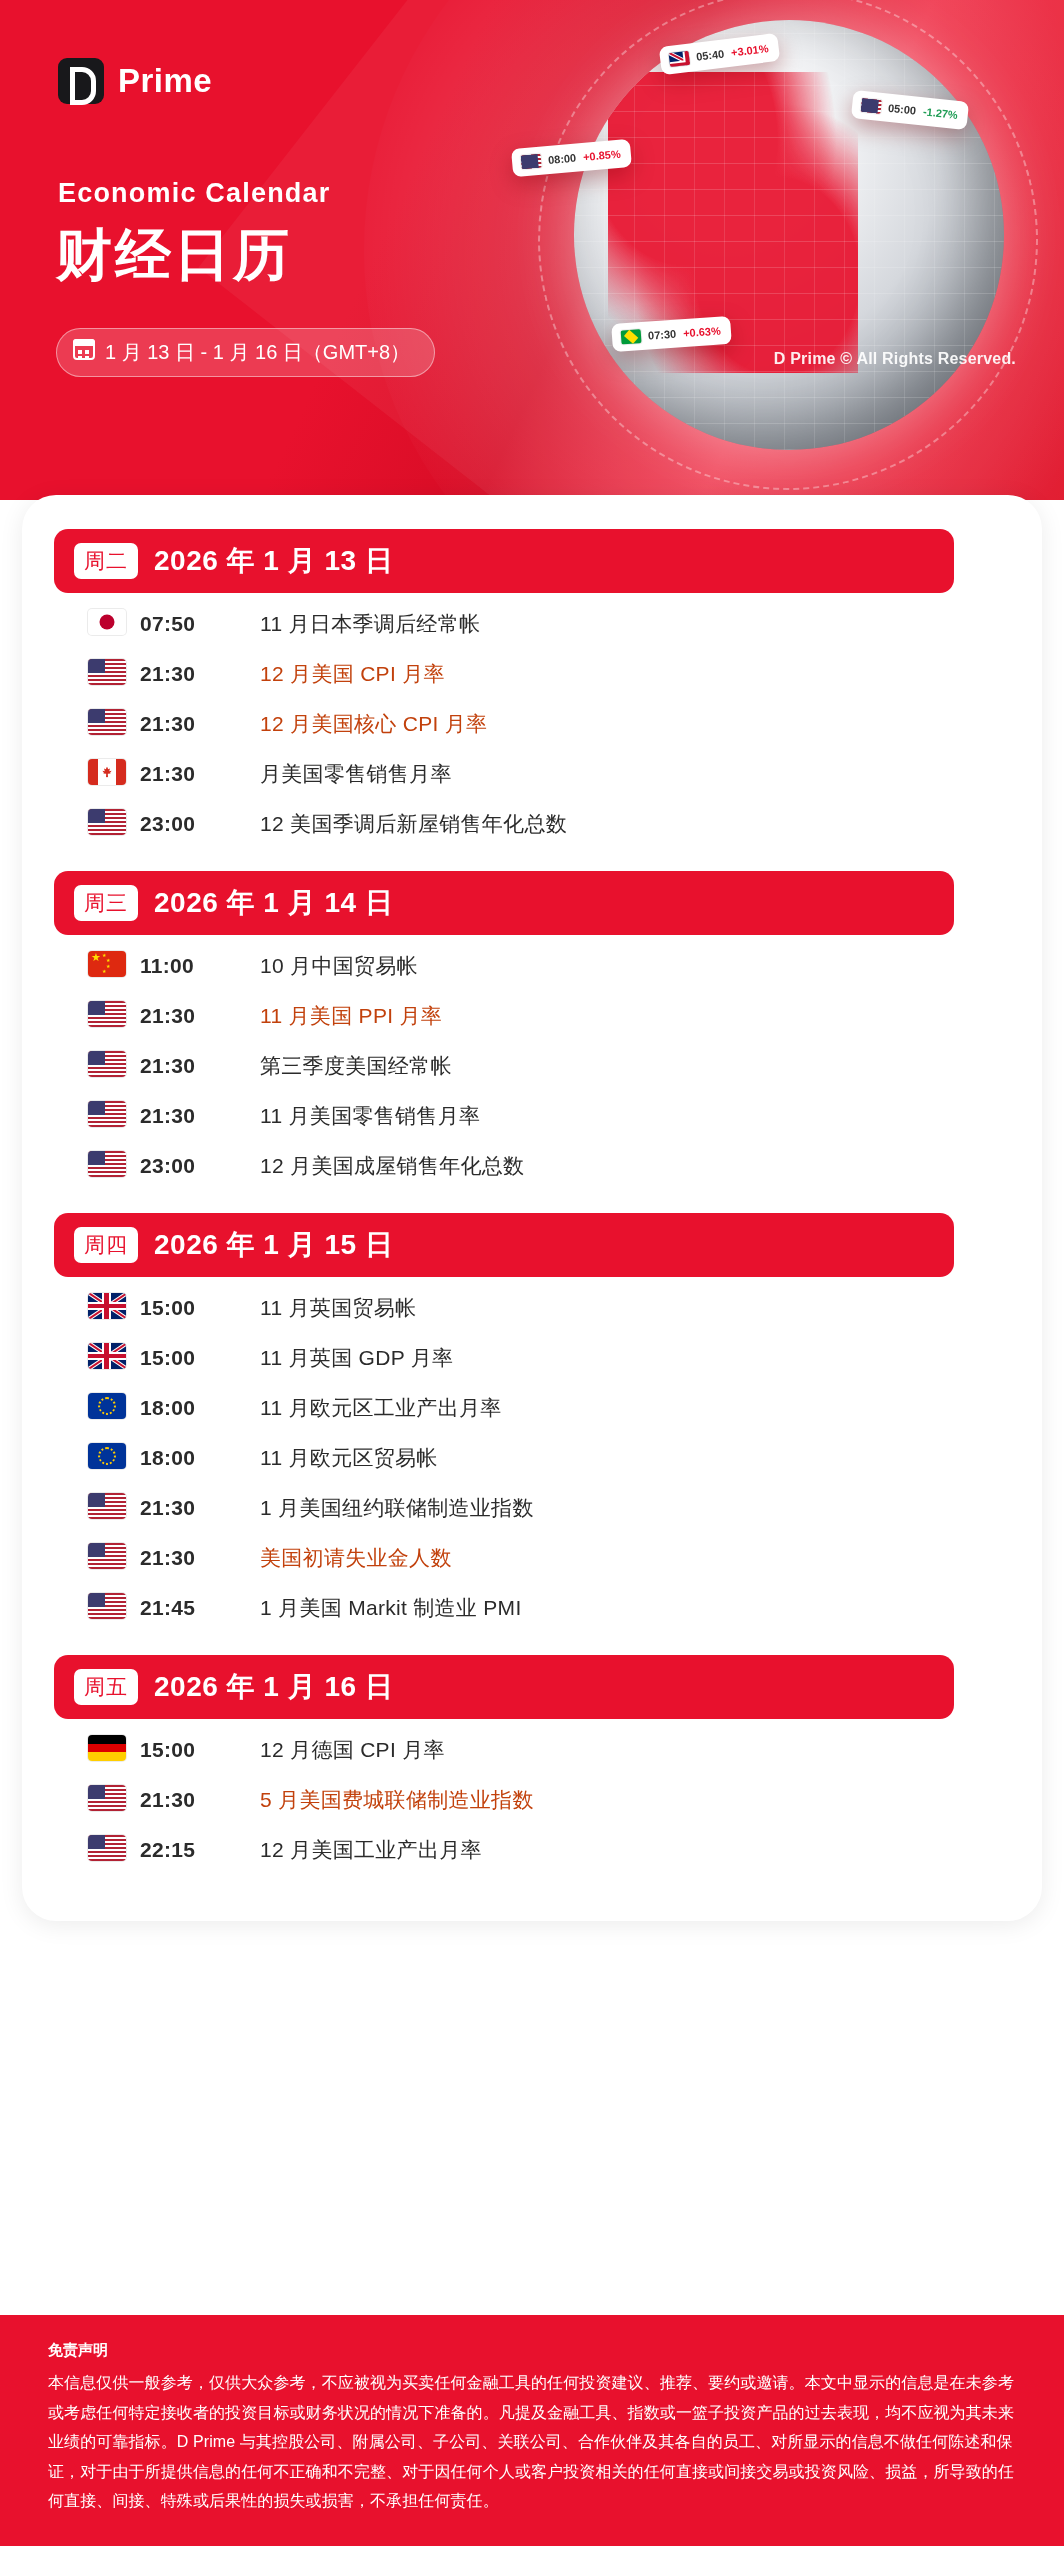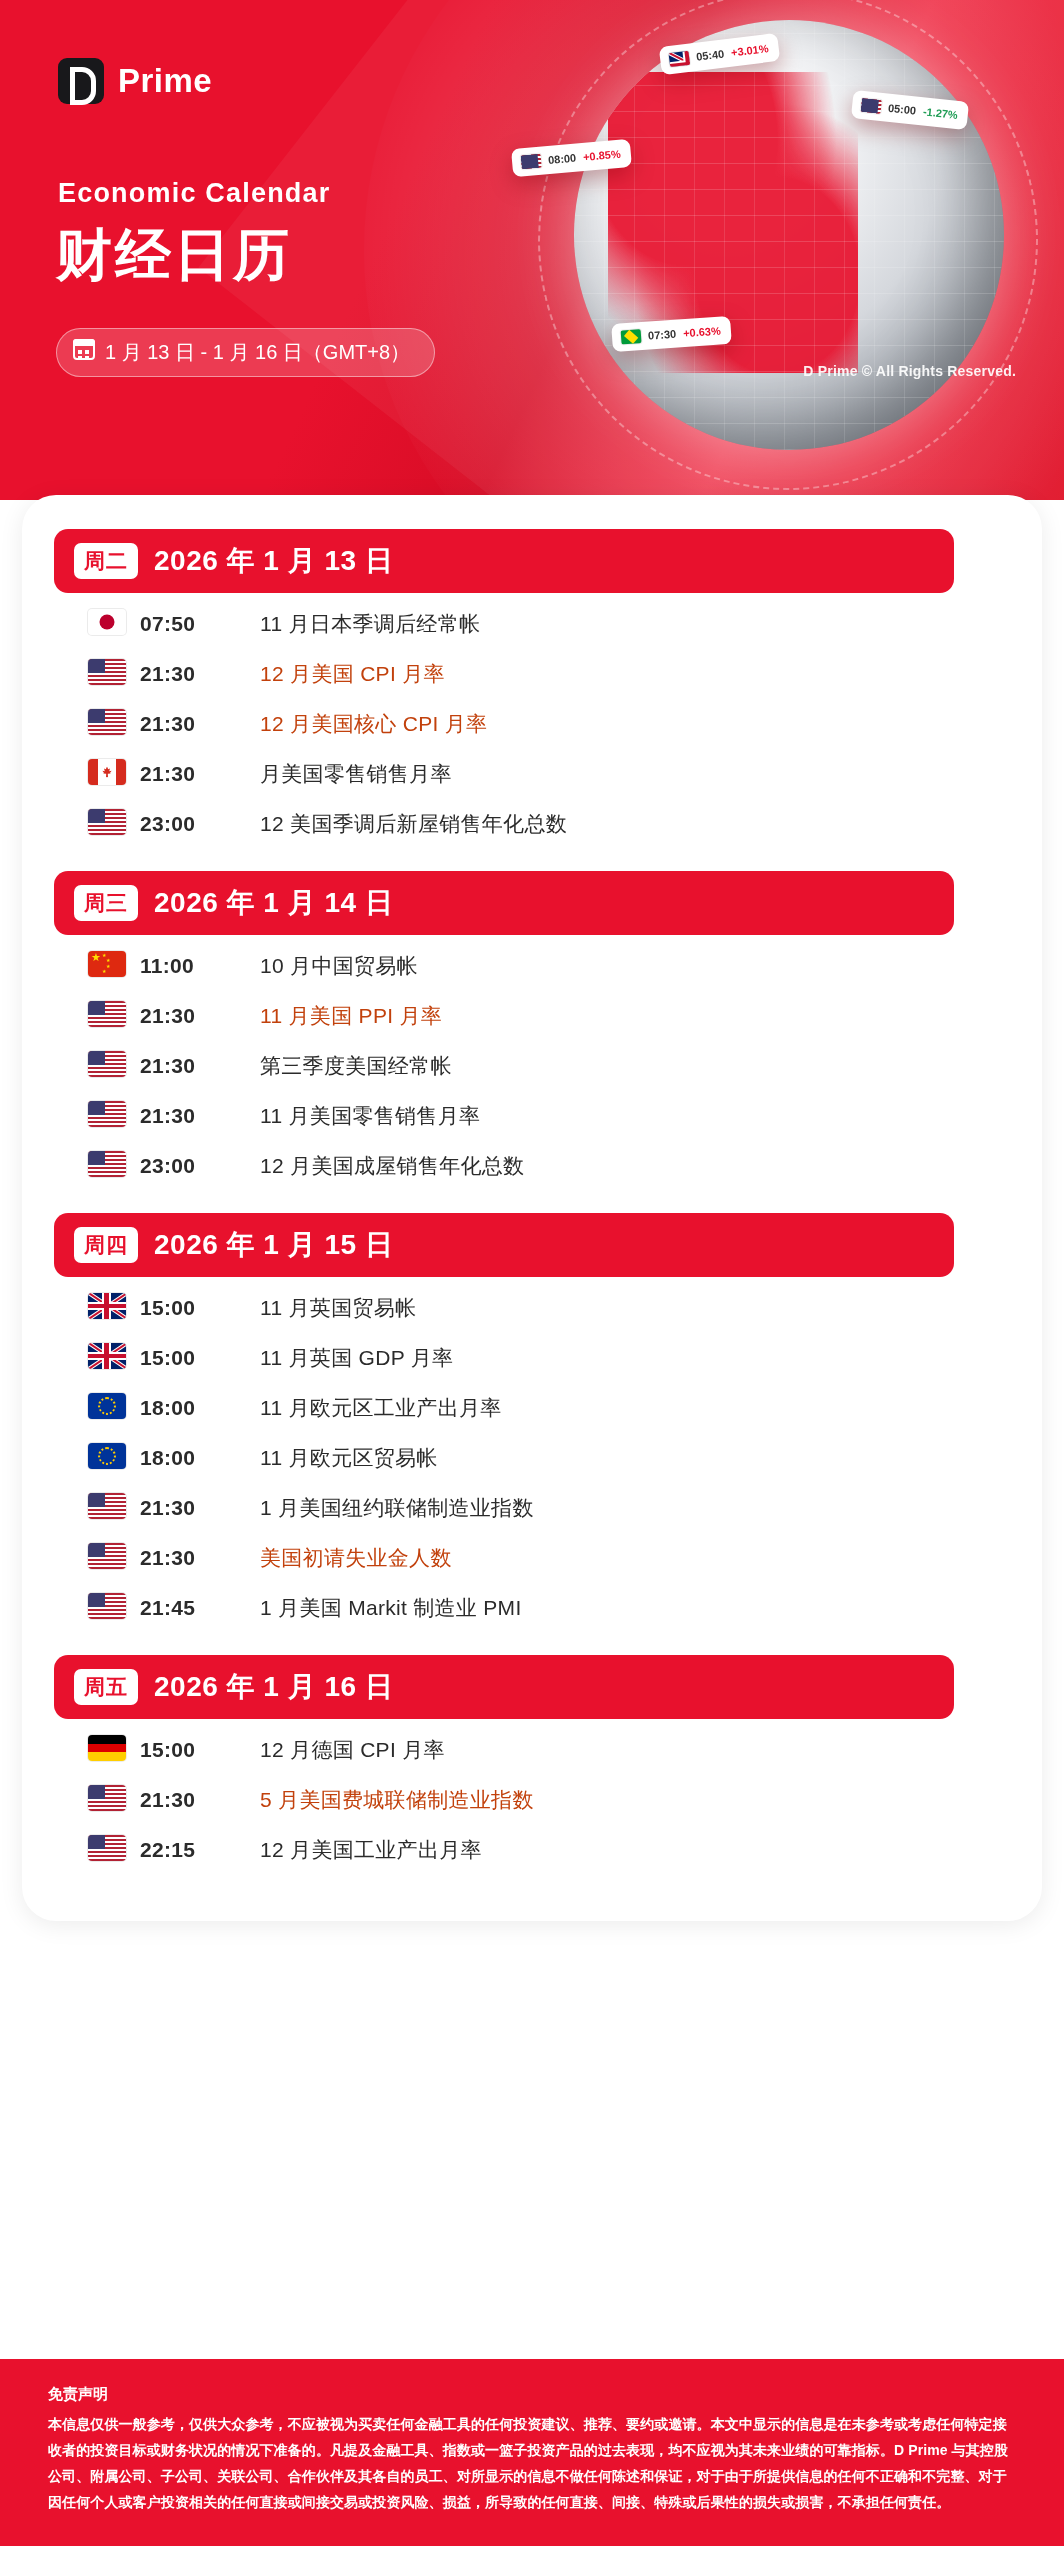--- a/index.html
+++ b/index.html
@@ -137,22 +137,22 @@
   }
   .cal-icon:before {
     content:""; position:absolute; left:-2px; top:-2px; right:-2px; height: 7px;
     background:#ffffff; border-radius: 3px 3px 0 0;
   }
   .cal-icon:after {
     content:""; position:absolute; left:3px; top:9px; width:4px; height:4px; background:#fff;
     box-shadow: 7px 0 0 #fff, 0 6px 0 #fff, 7px 6px 0 #fff;
   }
   .copyright {
-    position: absolute; right: 48px; bottom: 121px;
-    color: rgba(255,255,255,0.92); font-size: 14px; font-weight: 700; letter-spacing: .2px;
+    position: absolute; right: 48px; bottom: 132px;
+    color: rgba(255,255,255,0.92); font-size: 16px; font-weight: 700; letter-spacing: .2px;
   }
 
   
   .panel {
     position: absolute;
     left: 22px; top: 495px;
     width: 1020px;
     background: #ffffff;
     border-radius: 34px;
     padding: 34px 32px 24px 32px;
@@ -162,21 +162,21 @@
   .day-head {
     display: flex; align-items: center; gap: 16px;
     background: #e8112d;
     border-radius: 14px;
     padding: 13px 20px;
     width: 900px;
     margin-bottom: 6px;
   }
   .dow {
     background: #ffffff; color: #e8112d;
-    font-size: 21px; font-weight: 700;
+    font-size: 21px; font-weight: 400;
     border-radius: 7px;
     padding: 4px 10px;
     letter-spacing: 1px;
   }
   .dlabel { color: #ffffff; font-size: 28px; font-weight: 700; letter-spacing: .5px; }
 
   table.rows { width: 100%; border-collapse: collapse; }
   table.rows tr { height: 50px; }
   table.rows td { vertical-align: middle; }
   td.cflag { width: 86px; padding-left: 34px; }
@@ -232,21 +232,21 @@
   
   .footer {
     position: absolute;
     left: 0; bottom: 14px;
     width: 1064px;
     background: #e8112d;
     padding: 26px 48px 30px 48px;
     color: #ffffff;
   }
   .footer h4 { font-size: 15px; font-weight: 700; margin-bottom: 8px; }
-  .footer p { font-size: 14px; line-height: 1.85; font-weight: 700; letter-spacing: .1px; }
+  .footer p { font-size: 16px; line-height: 1.85; font-weight: 400; letter-spacing: .1px; }
 </style>
 </head>
 <body>
 
 <div class="header">
   <div class="header-glow"></div>
   <div class="header-diag"></div>
   <div class="globe-ring"></div>
   <div class="globe"></div>
 

